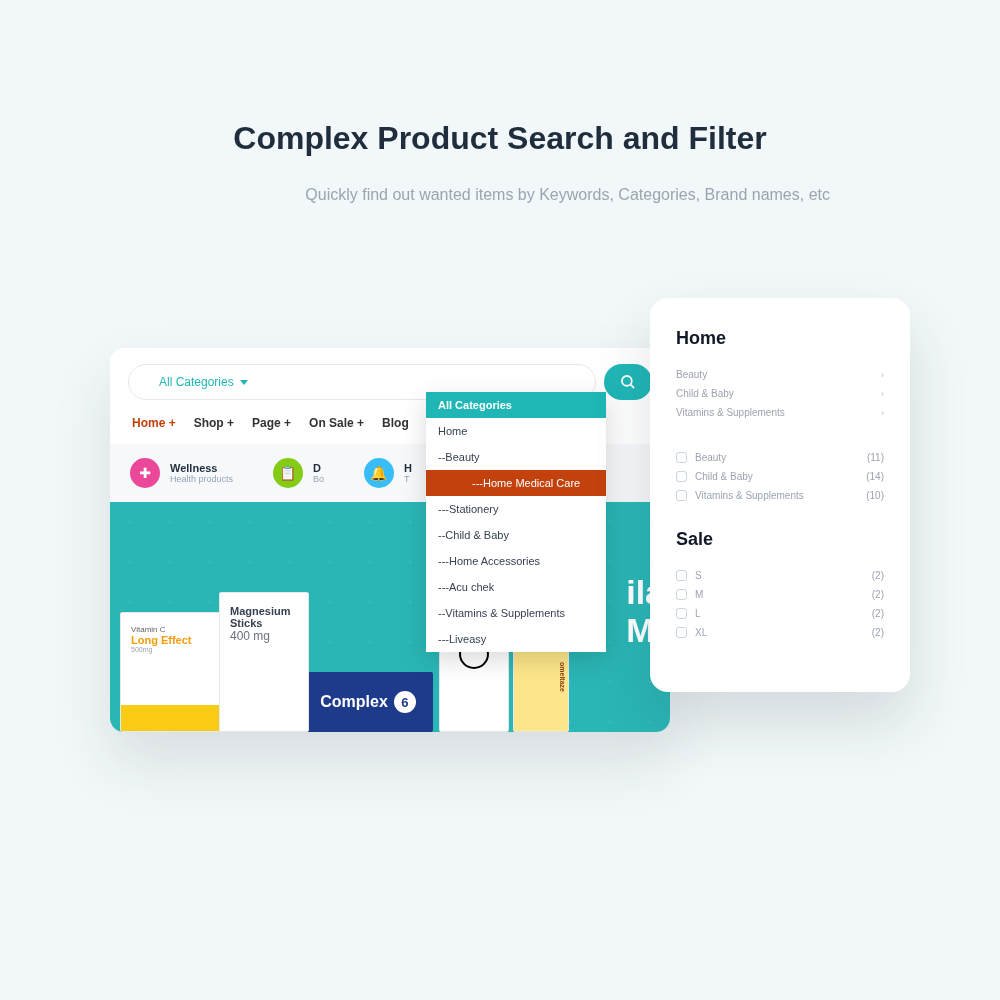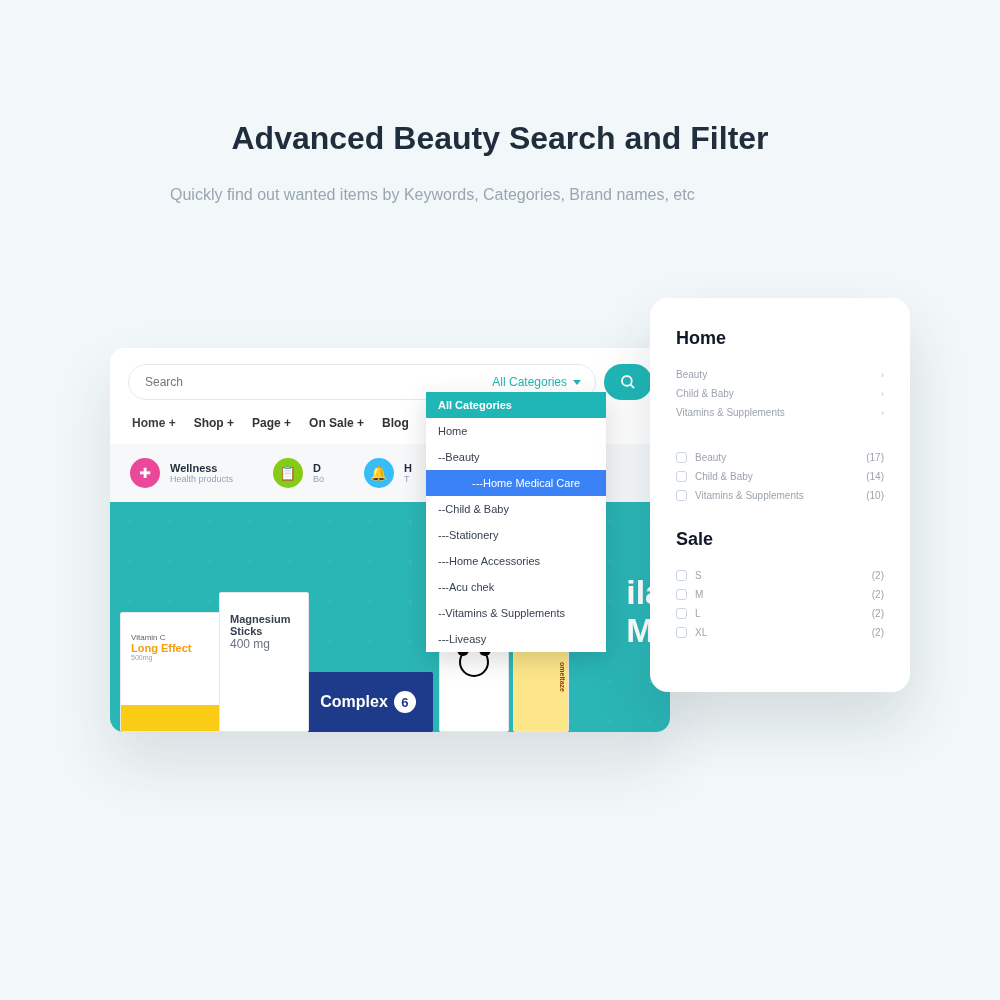--- a/index.html
+++ b/index.html
@@ -1,49 +1,49 @@
 <!DOCTYPE html>
 <html><head>
 <meta charset="utf-8">
 <style>
 * { margin: 0; padding: 0; box-sizing: border-box; font-family: -apple-system, BlinkMacSystemFont, 'Segoe UI', Arial, sans-serif; }
 body { background: #f2f8f9; width: 1000px; height: 1000px; overflow: hidden; }
 .page-title { text-align: center; font-size: 32px; font-weight: 700; color: #1f2d3d; margin-top: 120px; }
-.page-subtitle { text-align: left; font-size: 16px; color: #9aa5b1; margin-top: 24px; line-height: 1.7; max-width: 660px; margin-left: auto; margin-right: auto; }
+.page-subtitle { text-align: right; font-size: 16px; color: #9aa5b1; margin-top: 24px; line-height: 1.7; max-width: 660px; margin-left: auto; margin-right: auto; }
 
 .stage { position: relative; margin-top: 90px; height: 520px; }
 
 
 .site-card { position: absolute; left: 110px; top: 50px; width: 560px; background: #fff; border-radius: 14px; box-shadow: 0 30px 60px rgba(30,41,59,.12); overflow: hidden; }
 
 .searchbar { display: flex; align-items: center; padding: 16px 18px 10px; }
 .search-group { flex: 1; display: flex; align-items: center; border: 1px solid #e4e8ed; border-radius: 24px; height: 36px; padding-left: 16px; background: #fff; }
 .search-input { flex: 1; border: none; outline: none; font-size: 12px; color: #6b7280; background: transparent; }
 .cat-select { display: flex; align-items: center; gap: 6px; font-size: 12px; color: #20b6b6; padding: 0 14px; cursor: pointer; }
 .chev { width: 0; height: 0; border-left: 4px solid transparent; border-right: 4px solid transparent; border-top: 5px solid #20b6b6; }
 .search-btn { width: 48px; height: 36px; border-radius: 20px; background: #20b6b6; display: flex; align-items: center; justify-content: center; margin-left: 8px; cursor: pointer; }
 .search-btn svg { width: 18px; height: 18px; stroke: #fff; }
 
 .nav { display: flex; gap: 18px; padding: 6px 22px 14px; font-size: 12px; font-weight: 600; color: #333; }
 .nav-item { cursor: pointer; }
-.nav-item.active { color: #404040; }
+.nav-item.active { color: #c2410c; }
 
 .feature-strip { display: flex; background: #f6f8fa; padding: 14px 20px; gap: 40px; }
 .feature { display: flex; align-items: center; gap: 10px; }
 .fi-icon { width: 30px; height: 30px; border-radius: 50%; display: flex; align-items: center; justify-content: center; color: #fff; font-size: 14px; }
 .pink { background: #ec4899; }
 .green { background: #84cc16; }
 .blue { background: #38bdf8; }
 .fi-title { font-size: 11px; font-weight: 700; color: #1f2d3d; }
 .fi-sub { font-size: 9px; color: #94a3b8; }
 
 .hero { position: relative; height: 230px; background: #2bb6b6; overflow: hidden; }
 .hero-pattern { position: absolute; inset: 0; background-image: radial-gradient(circle, rgba(255,255,255,.09) 1px, transparent 1px); background-size: 40px 40px; }
 .products { position: absolute; bottom: 0; left: 10px; display: flex; align-items: flex-end; gap: -10px; }
-.box { background: #fff; border: 1px solid #e5e7eb; border-radius: 2px; padding: 20px 10px 18px; position: relative; }
+.box { background: #fff; border: 1px solid #e5e7eb; border-radius: 2px; padding: 12px 10px 18px; position: relative; }
 .box .p-brand { font-size: 8px; color: #666; }
 .box .p-name { font-size: 10px; font-weight: 700; }
 .box.vc { width: 105px; height: 120px; }
 .box.vc .p-name { color: #f59e0b; font-size: 11px; }
 .box.vc .p-sub { font-size: 7px; color: #9ca3af; }
 .vc-stripe { position: absolute; bottom: 0; left: 0; right: 0; height: 26px; background: #facc15; }
 .box.mg { width: 90px; height: 140px; margin-left: -6px; }
 .box.mg .p-name { color: #374151; font-size: 11px; }
 .box.mg .p-sub { font-size: 12px; color: #6b7280; }
 .complex { width: 130px; height: 60px; background: #1e3a8a; color: #fff; display: flex; align-items: center; justify-content: center; font-weight: 700; font-size: 16px; border-radius: 2px; margin-left: -6px; text-align: right; }
@@ -52,46 +52,45 @@
 .panda { width: 30px; height: 30px; background: #fff; border: 2px solid #000; border-radius: 50%; margin: 22px auto 0; position: relative; }
 .panda::before, .panda::after { content: ''; position: absolute; width: 12px; height: 12px; background: #000; border-radius: 50%; top: -5px; }
 .panda::before { left: -4px; } .panda::after { right: -4px; }
 .box.omel { width: 56px; height: 110px; background: #fde68a; margin-left: 4px; font-size: 7px; writing-mode: vertical-rl; text-align: center; padding: 6px 2px; color: #92400e; font-weight: 700; }
 .hero-headline { position: absolute; right: 6px; top: 72px; color: #fff; font-weight: 800; font-size: 34px; line-height: 1.1; }
 
 
 .dropdown { position: absolute; left: 316px; top: 44px; width: 180px; background: #fff; box-shadow: 0 8px 24px rgba(0,0,0,.15); z-index: 5; }
 .dd-head { background: #20b6b6; color: #fff; font-size: 11px; font-weight: 600; padding: 7px 12px; }
 .dd-item { font-size: 11px; color: #374151; padding: 7px 12px; cursor: pointer; white-space: nowrap; }
-.dd-item.hov { background: #3b82f6; color: #fff; padding-left: 46px; }
+.dd-item.hov { background: #c2410c; color: #fff; padding-left: 46px; }
 
 
 .side-card { position: absolute; right: 90px; top: 0; width: 260px; background: #fff; border-radius: 18px; box-shadow: 0 30px 60px rgba(30,41,59,.14); padding: 30px 26px 26px; z-index: 10; }
 .sec-title { font-size: 18px; font-weight: 800; color: #111827; margin-bottom: 16px; }
 .crumb-list { margin-bottom: 26px; }
 .crumb { display: flex; justify-content: space-between; align-items: center; font-size: 10px; color: #9ca3af; padding: 4px 0; cursor: pointer; }
 .crumb .caret { font-size: 9px; color: #bbb; }
 .check-list { margin-bottom: 24px; }
 .check-row { display: flex; align-items: center; gap: 8px; font-size: 10px; color: #9ca3af; padding: 4px 0; cursor: pointer; }
 .check-row .cb { width: 11px; height: 11px; border: 1.2px solid #cbd5e1; border-radius: 3px; flex-shrink: 0; }
 .check-row .lbl { flex: 1; }
 .check-row .cnt { color: #9ca3af; }
 </style>
 </head>
 <body>
 
-<h1 class="page-title">Advanced Beauty Search and Filter</h1>
+<h1 class="page-title">Complex Product Search and Filter</h1>
 <p class="page-subtitle">Quickly find out wanted items by Keywords, Categories, Brand names, etc</p>
 
 <div class="stage">
 
   <div class="site-card">
     <div class="searchbar">
       <div class="search-group">
-        <input class="search-input" placeholder="Search" style="">
         <div class="cat-select">
           <span>All Categories</span>
           <span class="chev"></span>
         </div>
       </div>
       <div class="search-btn">
         <svg viewBox="0 0 24 24" fill="none" stroke-width="2.5">
             <circle cx="10.5" cy="10.5" r="6.5"></circle>
             <line x1="20" y1="20" x2="15.5" y2="15.5"></line>
           </svg>
@@ -157,22 +156,22 @@
       <div class="hero-headline" style="white-space:pre-line;">ila
 M</div>
     </div>
 
     <div class="dropdown">
       <div class="dd-head">All Categories</div>
       <div id="dd-items">
           <div class="dd-item">Home</div>
           <div class="dd-item">--Beauty</div>
           <div class="dd-item hov">---Home Medical Care</div>
+          <div class="dd-item">---Stationery</div>
           <div class="dd-item">--Child &amp; Baby</div>
-          <div class="dd-item">---Stationery</div>
           <div class="dd-item">---Home Accessories</div>
           <div class="dd-item">---Acu chek</div>
           <div class="dd-item">--Vitamins &amp; Supplements</div>
           <div class="dd-item">---Liveasy</div>
         </div>
     </div>
   </div>
 
   <div class="side-card">
     <div class="sec-title">Home</div>
@@ -188,21 +187,21 @@
         <div class="crumb">
           <span>Vitamins &amp; Supplements</span>
           <span class="caret">›</span>
         </div>
       </div>
 
     <div class="check-list" id="cat-list">
         <div class="check-row">
           <span class="cb"></span>
       <span class="lbl">Beauty</span>
-      <span class="cnt">(17)</span>
+      <span class="cnt">(11)</span>
         </div>
         <div class="check-row">
           <span class="cb"></span>
       <span class="lbl">Child &amp; Baby</span>
       <span class="cnt">(14)</span>
         </div>
         <div class="check-row">
           <span class="cb"></span>
       <span class="lbl">Vitamins &amp; Supplements</span>
       <span class="cnt">(10)</span>

